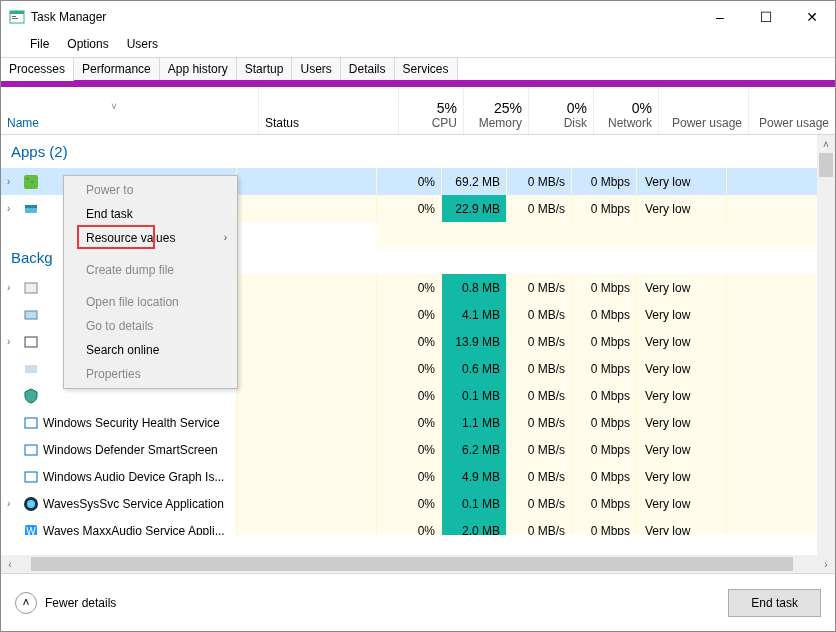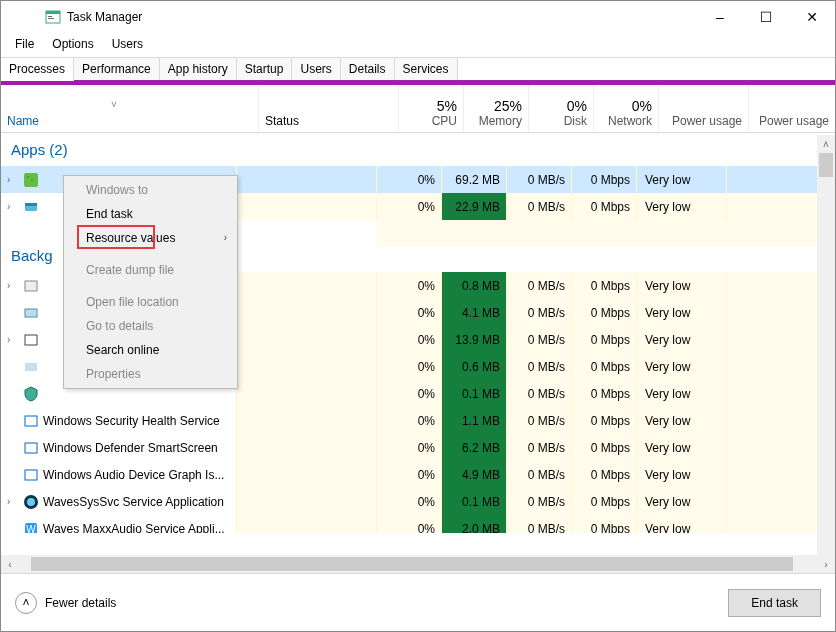--- a/index.html
+++ b/index.html
@@ -1,44 +1,44 @@
 <!DOCTYPE html>
 <html><head>
 <meta charset="utf-8">
 <style>
 * { box-sizing: border-box; margin: 0; padding: 0; font-family: "Segoe UI", Tahoma, sans-serif; }
 body { background: #fff; width: 836px; height: 632px; overflow: hidden; border: 1px solid #888; position: relative; }
-.titlebar { display: flex; align-items: center; height: 32px; padding: 0 0 0 8px; margin-left: 36px; }
+.titlebar { display: flex; align-items: center; height: 32px; padding: 0 0 0 8px; }
 .titlebar-icon { width: 16px; height: 16px; margin-right: 6px; }
 .titlebar-title { font-size: 12px; flex: 1; }
 .win-controls { display: flex; }
 .win-btn { width: 46px; height: 32px; display: flex; align-items: center; justify-content: center; background: transparent; border: none; font-size: 14px; }
-.menubar { display: flex; gap: 2px; padding: 2px 6px 4px 6px; border-bottom: 1px solid #d9d9d9; font-size: 12px; }
+.menubar { display: flex; gap: 2px; padding: 2px 6px 4px 21px; border-bottom: 1px solid #d9d9d9; font-size: 12px; }
 .menu-item { padding: 2px 8px; }
-.tabbar { display: flex; border-bottom: 5px solid #a21caf; font-size: 12px; }
+.tabbar { display: flex; border-bottom: 7px solid #a21caf; font-size: 12px; }
 .tab { padding: 4px 8px; border-right: 1px solid #d9d9d9; background: #f8f8f8; }
 .tab.active { background: #fff; border-bottom: 1px solid #fff; margin-bottom: -1px; }
 .headers { display: flex; align-items: flex-end; height: 48px; font-size: 12px; border-bottom: 1px solid #d9d9d9; position: relative; }
 .hdr-sort { position: absolute; left: 110px; top: 14px; font-size: 10px; color: #888; }
 .hdr { border-right: 1px solid #eee; padding: 4px 6px; height: 100%; display: flex; flex-direction: column; justify-content: flex-end; }
 .hdr-name { width: 258px; color: #0063b1; }
 .hdr-status { width: 140px; }
 .hdr-num { width: 65px; text-align: right; }
 .hdr-pu { width: 90px; text-align: left; align-items: flex-end; }
 .hdr-num .big { font-size: 14px; text-align: right; }
 .hdr-num .lbl, .hdr-pu .lbl { color: #555; }
 .table-body { height: 400px; overflow: hidden; position: relative; font-size: 12px; }
 .group-hdr { color: #0063b1; font-size: 15px; padding: 8px 0 8px 10px; display: flex; }
 .row { display: flex; align-items: center; height: 27px; }
 .row.sel { background: #cde8ff; }
 .cell { padding: 0 6px; }
 .cell-name { width: 235px; display: flex; align-items: center; gap: 4px; }
 .cell-status { width: 140px; background: #fffceb; height: 100%; border-left: 1px solid #fff7cc; }
 .cell-cpu { width: 65px; text-align: right; background: #fffceb; height: 100%; display: flex; align-items: center; justify-content: flex-end; border-left: 1px solid #fff7cc; }
-.cell-mem { width: 65px; text-align: right; background: #15803d; height: 100%; display: flex; align-items: center; justify-content: flex-end; border-left: 1px solid #fff7cc; }
+.cell-mem { width: 65px; text-align: right; background: #14b8a6; height: 100%; display: flex; align-items: center; justify-content: flex-end; border-left: 1px solid #fff7cc; }
 .cell-disk { width: 65px; text-align: right; background: #fffceb; height: 100%; display: flex; align-items: center; justify-content: flex-end; border-left: 1px solid #fff7cc; }
 .cell-net { width: 65px; text-align: right; background: #fffceb; height: 100%; display: flex; align-items: center; justify-content: flex-end; border-left: 1px solid #fff7cc; }
 .cell-pu { width: 90px; text-align: left; background: #fffceb; height: 100%; display: flex; align-items: center; padding-left: 8px; border-left: 1px solid #fff7cc; }
 .cell-pu2 { flex: 1; background: #fffceb; height: 100%; border-left: 1px solid #fff7cc; }
 .expander { width: 12px; color: #666; font-size: 10px; }
 .app-icon { width: 16px; height: 16px; display: inline-flex; align-items: center; justify-content: center; }
 .ctx-menu { position: absolute; left: 62px; top: 174px; width: 175px; background: #f0f0f0; border: 1px solid #bbb; box-shadow: 2px 2px 4px rgba(0,0,0,0.15); z-index: 10; font-size: 12px; padding: 2px 0;}
 .ctx-item { padding: 5px 14px 5px 22px; position: relative; }
 .ctx-item.bold { font-weight: bold; }
 .ctx-item.disabled { color: #888; }
@@ -354,21 +354,21 @@
       <div class="cell cell-mem">2.0 MB</div>
       <div class="cell cell-disk">0 MB/s</div>
       <div class="cell cell-net">0 Mbps</div>
       <div class="cell cell-pu">Very low</div>
       <div class="cell cell-pu2"></div>
   </div>
 
 </div>
 
 <div class="ctx-menu">
-  <div class="ctx-item disabled">Windows to</div>
+  <div class="ctx-item disabled">Power to</div>
   <div class="ctx-item">End task</div>
   <div class="ctx-item"><span>Resource values</span><span class="sub">›</span></div>
   <div style="height:8px"></div>
   <div class="ctx-item disabled">Create dump file</div>
   <div style="height:8px"></div>
   <div class="ctx-item disabled">Open file location</div>
   <div class="ctx-item disabled">Go to details</div>
   <div class="ctx-item">Search online</div>
   <div class="ctx-item disabled">Properties</div>
 </div>

